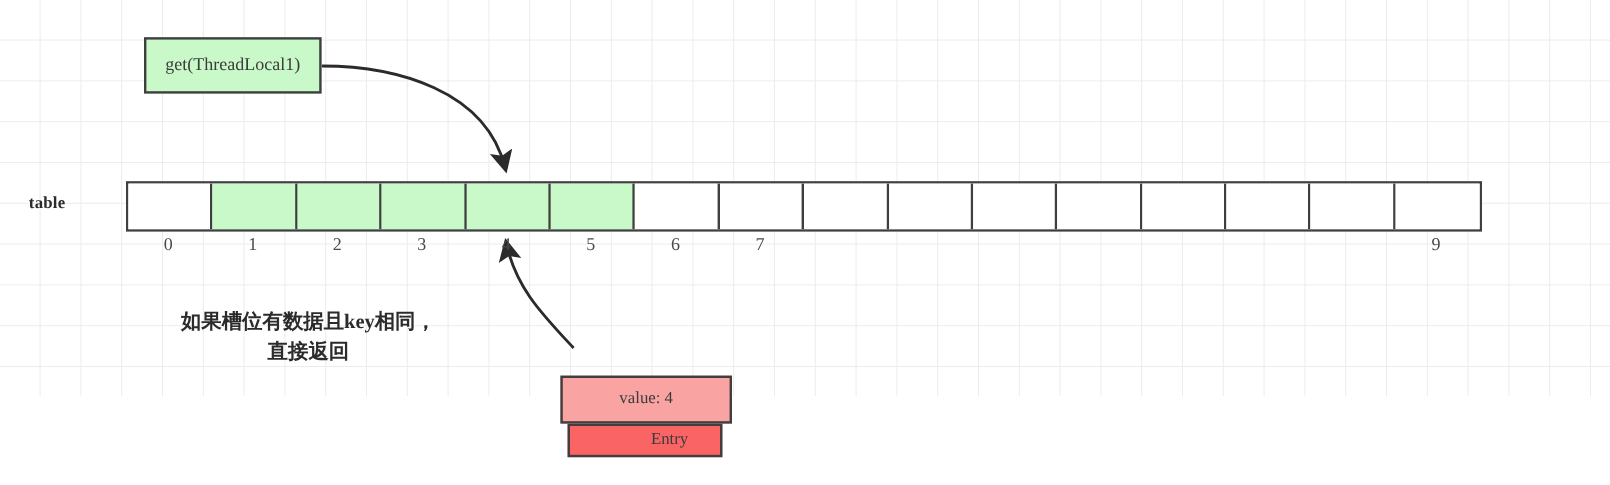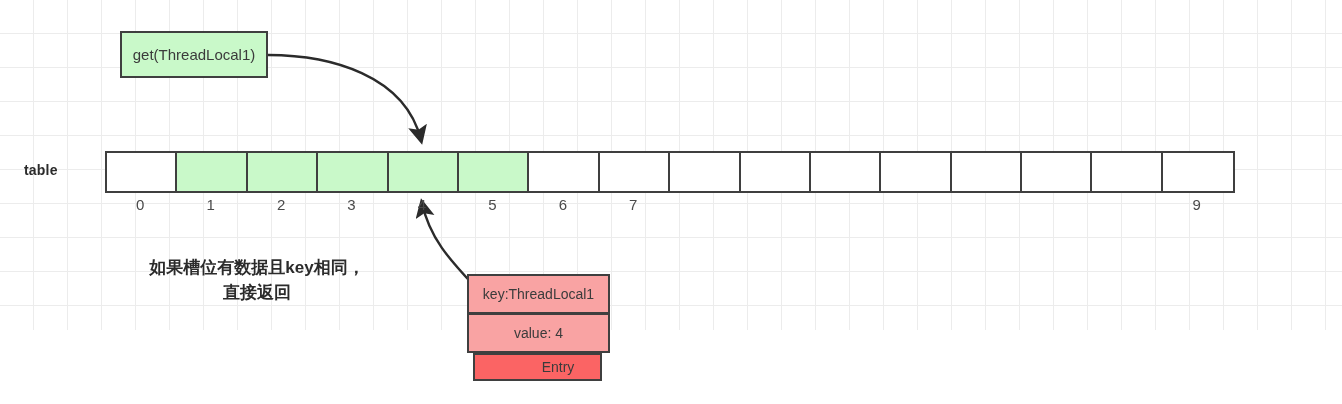--- a/index.html
+++ b/index.html
@@ -16,20 +16,21 @@
   #canvas {
     position: relative;
     width: 1342px;
     height: 330px;
     background-color: #ffffff;
     background-image:
       linear-gradient(to right, #ececec 1px, transparent 1px),
       linear-gradient(to bottom, #ececec 1px, transparent 1px);
     background-size: 34px 34px;
     background-position: -1px -1px;
+    font-family: Liberation Serif, serif;
   }
   .svg-layer {
     position: absolute;
     left: 0;
     top: 0;
     width: 1342px;
     height: 404px;
     pointer-events: none;
   }
 
@@ -194,23 +195,20 @@
       <span class="idx" style="left: 457.844px;">6</span>
       <span class="idx" style="left: 528.281px;">7</span>
       <span class="idx" style="left: 1091.78px;">9</span>
     </div>
 
   <div class="note">
     <div>如果槽位有数据且key相同，</div>
     <div>直接返回</div>
   </div>
 
-  <div class="entry-field entry-key">
-    <span>key:ThreadLocal1</span>
-  </div>
   <div class="entry-field entry-value">
     <span>value: 4</span>
   </div>
   <div class="entry-title">
     <span>Entry</span>
   </div>
 
 </div>
 
 </body></html>

